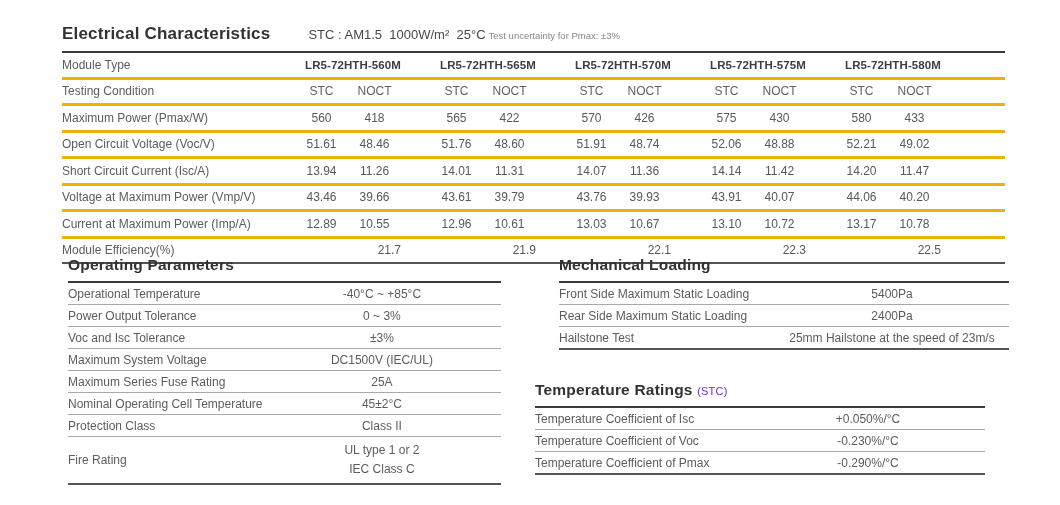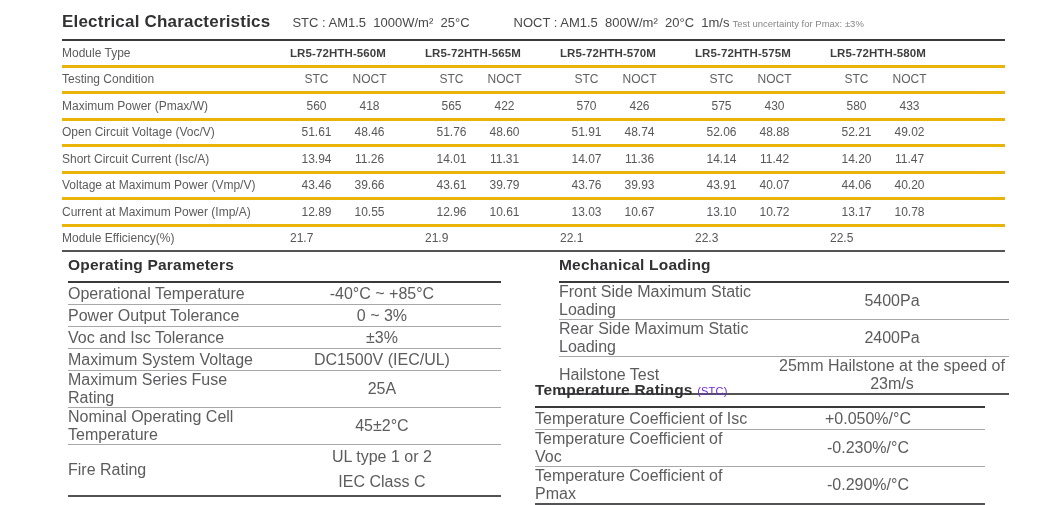--- a/index.html
+++ b/index.html
@@ -3,60 +3,59 @@
 <meta charset="utf-8">
 <style>
   html,body{margin:0;padding:0;}
   body{
     width:1060px;height:505px;background:#ffffff;
     font-family:"Liberation Sans",sans-serif;
     color:#58585a;position:relative;overflow:hidden;
     -webkit-font-smoothing:antialiased;
   }
   
-  .elec{position:absolute;left:62px;top:12px;width:943px;}
+  .elec{position:absolute;left:62px;top:24px;width:943px;}
   .elec-header{display:flex;align-items:baseline;padding-bottom:7px;}
   .main-title{font-size:17px;font-weight:bold;color:#323234;letter-spacing:.2px;}
   .cond{font-size:13px;color:#48484a;white-space:pre;}
-  .cond.stc{margin-left:22px;text-align:center;}
+  .cond.stc{margin-left:38px;text-align:center;}
   .cond.noct{margin-left:44px;}
   .uncert{font-size:9.5px;color:#87878a;margin-left:3px;white-space:pre;}
   .elec-table{border-top:2px solid #3a3a3c;}
   .erow{display:flex;align-items:center;height:23.5px;border-bottom:3px solid #eab308;font-size:12px;}
   .erow:last-child{border-bottom:2px solid #545456;}
   .erow .lbl{width:228px;color:#5c5c5e;}
-  .egroup{width:135px;box-sizing:border-box;padding-right:24px;display:flex;justify-content:flex-start;}
+  .egroup{width:135px;box-sizing:border-box;padding-right:24px;display:flex;justify-content:flex-end;}
   .mod-name{font-weight:bold;color:#3e3e40;font-size:11.5px;letter-spacing:.1px;}
   .pair{display:flex;justify-content:center;}
   .pair span{width:53px;text-align:center;}
   .cond-head{color:#606062;}
   
   .section{position:absolute;}
   .sec-op{left:68px;top:256px;width:433px;}
   .sec-ml{left:559px;top:256px;width:450px;}
   .sec-tr{left:535px;top:381px;width:450px;}
   .sec-title{font-size:15.5px;font-weight:bold;color:#323234;padding-bottom:7px;letter-spacing:.2px;}
   .sec-title .suffix{font-weight:normal;color:#6d28d9;font-size:11px;}
   .sec-table{border-top:2px solid #3a3a3c;}
-  .srow{display:flex;align-items:center;min-height:21px;border-bottom:1px solid #a8a8aa;font-size:16px;}
+  .srow{display:flex;align-items:center;min-height:21px;border-bottom:1px solid #a8a8aa;font-size:12px;}
   .srow:last-child{border-bottom:2px solid #545456;}
   .s-lbl{width:45%;color:#5c5c5e;}
   .sec-ml .s-lbl,.sec-tr .s-lbl{width:48%;}
   .s-val{flex:1;text-align:center;color:#5c5c5e;}
   .srow.tall{min-height:46px;}
   .s-val .vline{line-height:1.55;}
 </style>
 </head>
 <body>
 
 <div class="elec">
   <div class="elec-header">
     <span class="main-title">Electrical Characteristics</span>
     <span class="cond stc">STC : AM1.5  1000W/m²  25°C</span>
-    <span class="cond noct">NOCT : AM1.5  800W/m²  20°C  1m/s</span>
     <span class="uncert">Test uncertainty for Pmax: ±3%</span>
   </div>
 
   <div class="elec-table">
 
     <div class="erow">
       <div class="lbl">Module Type</div>
       <div class="egroup">
           <span class="mod-name">LR5-72HTH-560M</span>
         </div>
@@ -318,20 +317,24 @@
       <div class="s-lbl">Maximum System Voltage</div>
       <div class="s-val">DC1500V (IEC/UL)</div>
     </div>
     <div class="srow">
       <div class="s-lbl">Maximum Series Fuse Rating</div>
       <div class="s-val">25A</div>
     </div>
     <div class="srow">
       <div class="s-lbl">Nominal Operating Cell Temperature</div>
       <div class="s-val">45±2°C</div>
+    </div>
+    <div class="srow">
+      <div class="s-lbl">Protection Class</div>
+      <div class="s-val">Class II</div>
     </div>
     <div class="srow tall">
       <div class="s-lbl">Fire Rating</div>
       <div class="s-val">
         <div class="vline">UL type 1 or 2</div>
         <div class="vline">IEC Class C</div>
       </div>
     </div>
   </div>
 </div>

